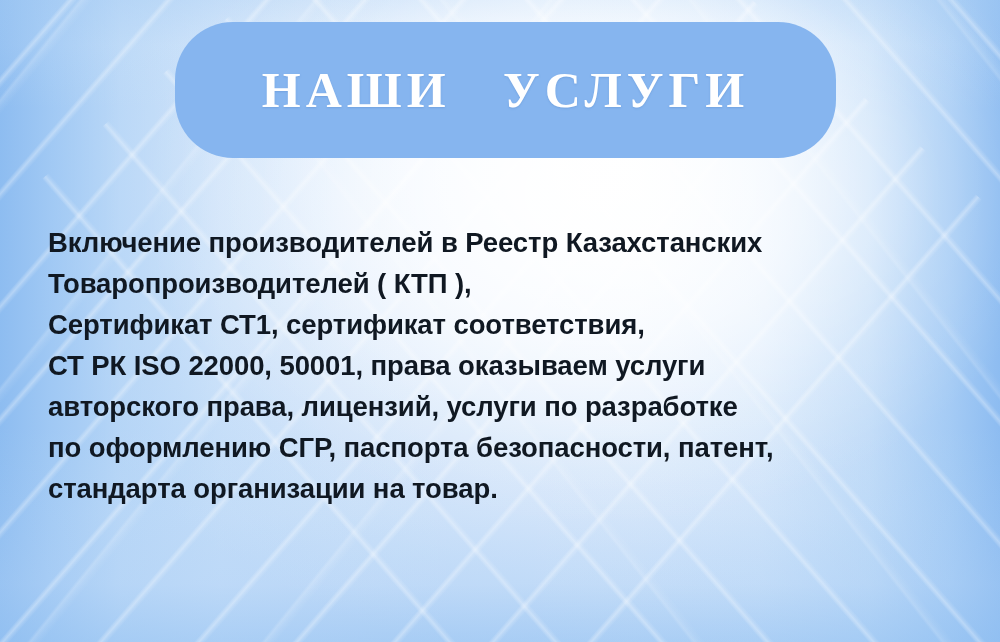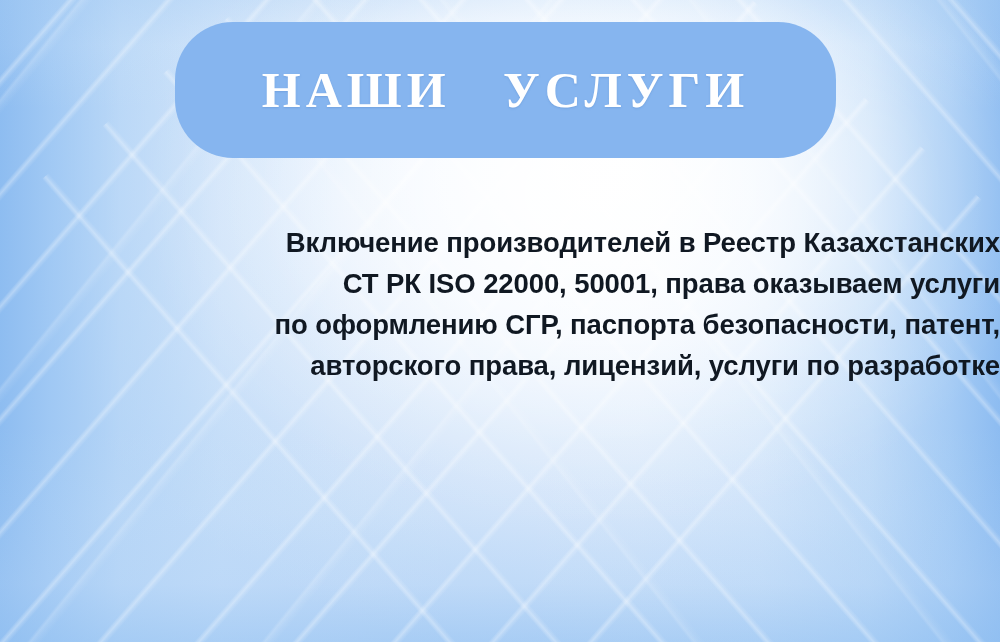--- a/index.html
+++ b/index.html
@@ -193,21 +193,22 @@
     line-height: 1;
     text-shadow: 0 1px 2px rgba(80,130,195,0.35);
   }
 
   
   .body-block {
     position: absolute;
     left: 0;
     right: 0;
     top: 222px;
-    text-align: right;
+    text-align: left;
+    padding-left: 48px;
   }
 
   .body-line {
     font-family: "Liberation Sans", "DejaVu Sans", sans-serif;
     font-weight: bold;
     font-size: 27.5px;
     line-height: 41px;
     color: #101822;
     white-space: pre;
     letter-spacing: -0.1px;
@@ -228,18 +229,21 @@
   <div class="streaks-r"></div>
   <div class="streaks-r2"></div>
   <div class="bg-haze"></div>
 
   <div class="title-pill">
     <span class="title-text">НАШИ   УСЛУГИ</span>
   </div>
 
   <div class="body-block">
     <div class="body-line">Включение производителей в Реестр Казахстанских</div>
+    <div class="body-line">Товаропроизводителей ( КТП ),</div>
+    <div class="body-line">Сертификат СТ1, сертификат соответствия,</div>
     <div class="body-line">СТ РК ISO 22000, 50001, права оказываем услуги</div>
+    <div class="body-line">авторского права, лицензий, услуги по разработке</div>
     <div class="body-line">по оформлению СГР, паспорта безопасности, патент,</div>
-    <div class="body-line">авторского права, лицензий, услуги по разработке</div>
+    <div class="body-line">стандарта организации на товар.</div>
   </div>
 
 </div>
 
 </body></html>

